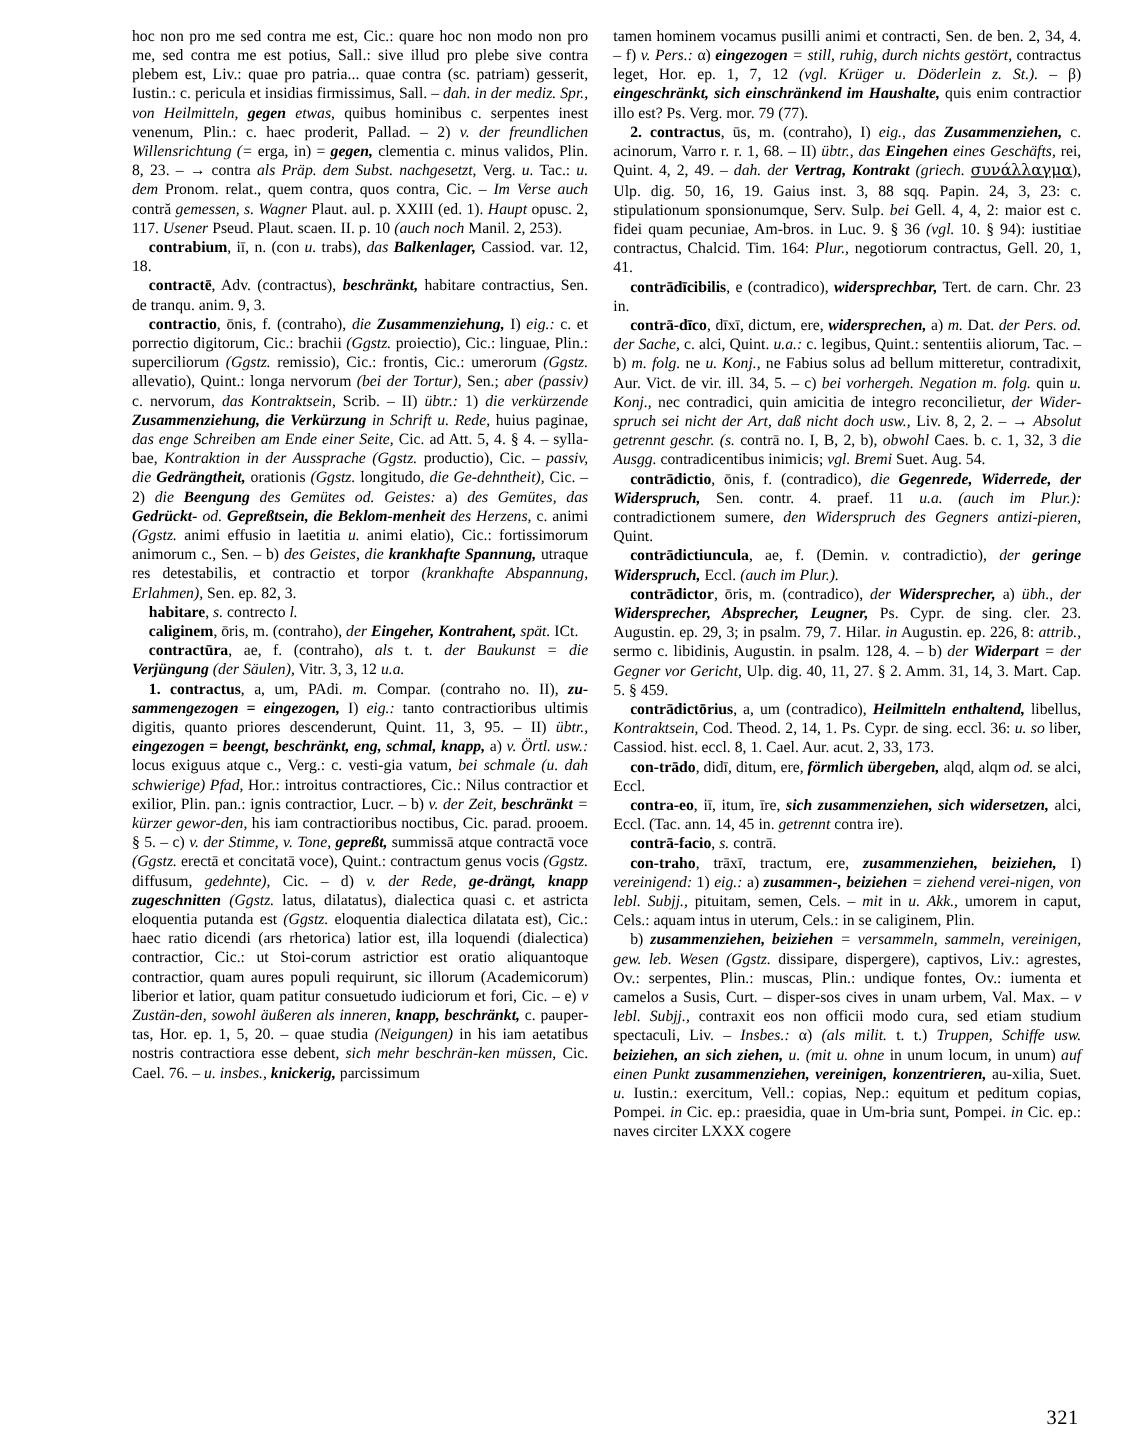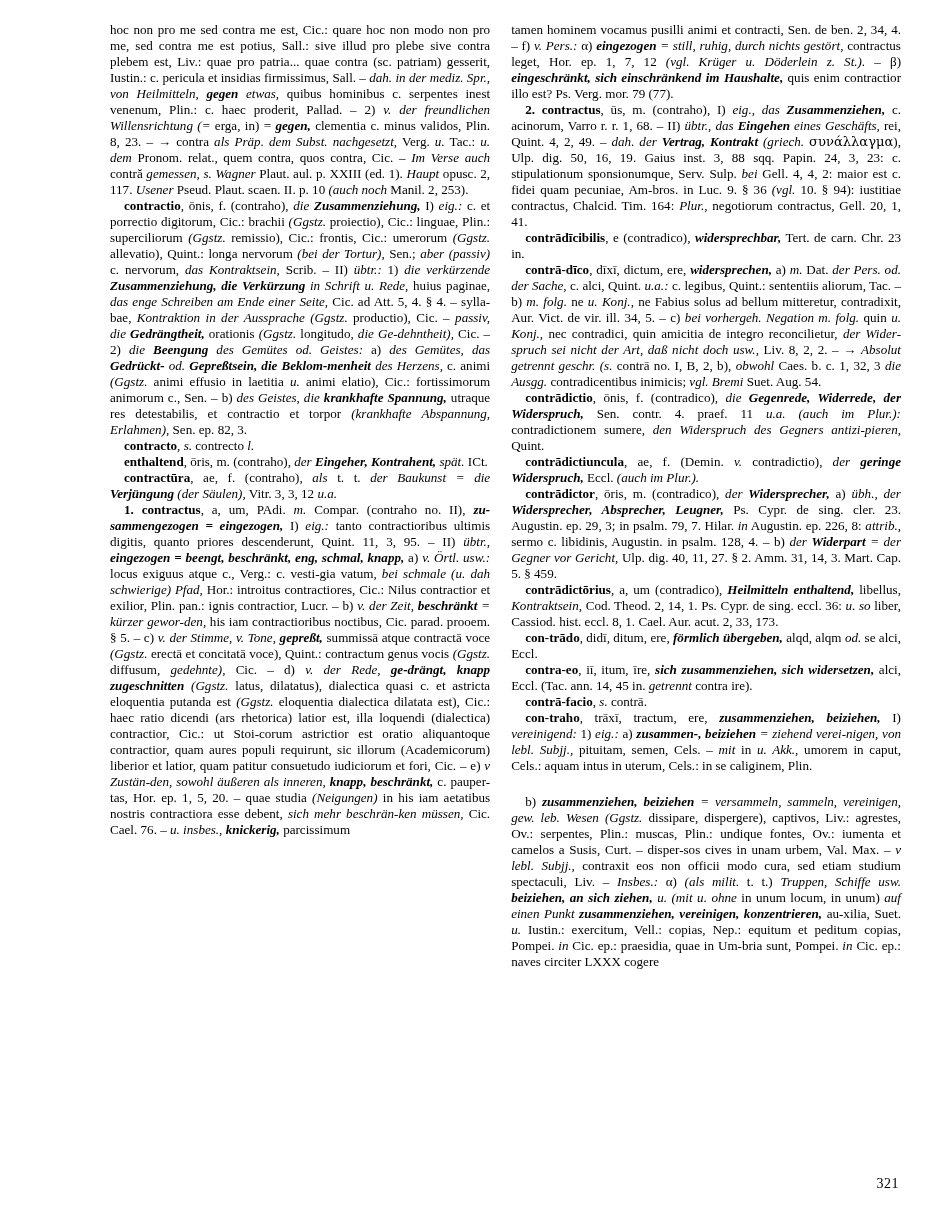--- a/index.html
+++ b/index.html
@@ -39,46 +39,48 @@
   .col-left { margin-left: 82px; }
   .col-gutter { width: 21px; flex: 0 0 21px; }
   .col-right { width: 400px; }
 
   .entry {
     margin: 0;
     padding: 0;
     text-indent: 14px;
   }
   .entry.cont { text-indent: 0; }
-  .entry.indent-b { text-indent: 14px; margin-top: 20px; }
+  .entry.indent-b { text-indent: 14px; }
 
   b, .hw, .gloss { font-weight: bold; }
   i, .it { font-style: italic; }
-  .gr { font-family: "DejaVu Serif", serif; font-style: normal; }
+  .gr { font-family: "DejaVu Serif", serif; font-style: normal; text-decoration: underline; }
 
   .folio {
     position: absolute;
     right: 30px;
     bottom: 18px;
-    font-size: 14px;
+    font-size: 17px;
     letter-spacing: 0.5px;
   }
 </style>
 </head>
 <body>
 
 <div id="page">
 
   <div class="columns">
 
     <div class="col col-left" id="col-left">
         <p class="entry cont">hoc non pro me sed contra me est, Cic.: quare hoc non modo non pro me, sed contra me est potius, Sall.: sive illud pro plebe sive contra plebem est, Liv.: quae pro patria... quae contra (sc. patriam) gesserit, Iustin.: c. pericula et insidias firmissimus, Sall. – <i>dah. in der mediz. Spr., von Heilmitteln,</i> <b><i>gegen</i></b> <i>etwas,</i> quibus hominibus c. serpentes inest venenum, Plin.: c. haec proderit, Pallad. – 2) <i>v. der freundlichen Willensrichtung (=</i> erga, in) = <b><i>gegen,</i></b> clementia c. minus validos, Plin. 8, 23. – → contra <i>als Präp. dem Subst. nachgesetzt,</i> Verg. <i>u.</i> Tac.: <i>u. dem</i> Pronom. relat., quem contra, quos contra, Cic. – <i>Im Verse auch</i> contră <i>gemessen, s. Wagner</i> Plaut. aul. p. XXIII (ed. 1). <i>Haupt</i> opusc. 2, 117. <i>Usener</i> Pseud. Plaut. scaen. II. p. 10 <i>(auch noch</i> Manil. 2, 253).</p>
+        <p class="entry"><b>contrabium</b>, iī, n. (con <i>u.</i> trabs), <i>das</i> <b><i>Balkenlager,</i></b> Cassiod. var. 12, 18.</p>
+        <p class="entry"><b>contractē</b>, Adv. (contractus), <b><i>beschränkt,</i></b> habitare contractius, Sen. de tranqu. anim. 9, 3.</p>
         <p class="entry"><b>contractio</b>, ōnis, f. (contraho), <i>die</i> <b><i>Zusammenziehung,</i></b> I) <i>eig.:</i> c. et porrectio digitorum, Cic.: brachii <i>(Ggstz.</i> proiectio), Cic.: linguae, Plin.: superciliorum <i>(Ggstz.</i> remissio), Cic.: frontis, Cic.: umerorum <i>(Ggstz.</i> allevatio), Quint.: longa nervorum <i>(bei der Tortur),</i> Sen.; <i>aber (passiv)</i> c. nervorum, <i>das Kontraktsein,</i> Scrib. – II) <i>übtr.:</i> 1) <i>die verkürzende</i> <b><i>Zusammenziehung, die</i></b> <b><i>Verkürzung</i></b> <i>in Schrift u. Rede,</i> huius paginae, <i>das enge Schreiben am Ende einer Seite,</i> Cic. ad Att. 5, 4. § 4. – sylla-bae, <i>Kontraktion in der Aussprache (Ggstz.</i> productio), Cic. – <i>passiv, die</i> <b><i>Gedrängtheit,</i></b> orationis <i>(Ggstz.</i> longitudo, <i>die Ge-dehntheit),</i> Cic. – 2) <i>die</i> <b><i>Beengung</i></b> <i>des Gemütes od. Geistes:</i> a) <i>des Gemütes, das</i> <b><i>Gedrückt-</i></b> <i>od.</i> <b><i>Gepreßtsein, die</i></b> <b><i>Beklom-menheit</i></b> <i>des Herzens,</i> c. animi <i>(Ggstz.</i> animi effusio in laetitia <i>u.</i> animi elatio), Cic.: fortissimorum animorum c., Sen. – b) <i>des Geistes, die</i> <b><i>krankhafte Spannung,</i></b> utraque res detestabilis, et contractio et torpor <i>(krankhafte Abspannung, Erlahmen),</i> Sen. ep. 82, 3.</p>
-        <p class="entry"><b>contracto</b>, <i>s.</i> contrecto <i>l.</i></p>
-        <p class="entry"><b>enthaltend</b>, ōris, m. (contraho), <i>der</i> <b><i>Eingeher, Kontrahent,</i></b> <i>spät.</i> ICt.</p>
+        <p class="entry"><b>habitare</b>, <i>s.</i> contrecto <i>l.</i></p>
+        <p class="entry"><b>caliginem</b>, ōris, m. (contraho), <i>der</i> <b><i>Eingeher, Kontrahent,</i></b> <i>spät.</i> ICt.</p>
         <p class="entry"><b>contractūra</b>, ae, f. (contraho), <i>als</i> t. t. <i>der Baukunst = die</i> <b><i>Verjüngung</i></b> <i>(der Säulen),</i> Vitr. 3, 3, 12 <i>u.a.</i></p>
         <p class="entry"><b>1. contractus</b>, a, um, PAdi. <i>m.</i> Compar. (contraho no. II), <b><i>zu-sammengezogen = eingezogen,</i></b> I) <i>eig.:</i> tanto contractioribus ultimis digitis, quanto priores descenderunt, Quint. 11, 3, 95. – II) <i>übtr.,</i> <b><i>eingezogen = beengt, beschränkt, eng, schmal, knapp,</i></b> a) <i>v. Örtl. usw.:</i> locus exiguus atque c., Verg.: c. vesti-gia vatum, <i>bei schmale (u. dah schwierige) Pfad,</i> Hor.: introitus contractiores, Cic.: Nilus contractior et exilior, Plin. pan.: ignis contractior, Lucr. – b) <i>v. der Zeit,</i> <b><i>beschränkt</i></b> <i>= kürzer gewor-den,</i> his iam contractioribus noctibus, Cic. parad. prooem. § 5. – c) <i>v. der Stimme, v. Tone,</i> <b><i>gepreßt,</i></b> summissā atque contractā voce <i>(Ggstz.</i> erectā et concitatā voce), Quint.: contractum genus vocis <i>(Ggstz.</i> diffusum, <i>gedehnte),</i> Cic. – d) <i>v. der Rede,</i> <b><i>ge-drängt, knapp zugeschnitten</i></b> <i>(Ggstz.</i> latus, dilatatus), dialectica quasi c. et astricta eloquentia putanda est <i>(Ggstz.</i> eloquentia dialectica dilatata est), Cic.: haec ratio dicendi (ars rhetorica) latior est, illa loquendi (dialectica) contractior, Cic.: ut Stoi-corum astrictior est oratio aliquantoque contractior, quam aures populi requirunt, sic illorum (Academicorum) liberior et latior, quam patitur consuetudo iudiciorum et fori, Cic. – e) <i>v Zustän-den, sowohl äußeren als inneren,</i> <b><i>knapp, beschränkt,</i></b> c. pauper-tas, Hor. ep. 1, 5, 20. – quae studia <i>(Neigungen)</i> in his iam aetatibus nostris contractiora esse debent, <i>sich mehr beschrän-ken müssen,</i> Cic. Cael. 76. – <i>u. insbes.,</i> <b><i>knickerig,</i></b> parcissimum</p>
       </div>
     <div class="col-gutter"></div>
     <div class="col col-right" id="col-right">
         <p class="entry cont">tamen hominem vocamus pusilli animi et contracti, Sen. de ben. 2, 34, 4. – f) <i>v. Pers.:</i> α) <b><i>eingezogen</i></b> <i>= still, ruhig, durch nichts gestört,</i> contractus leget, Hor. ep. 1, 7, 12 <i>(vgl. Krüger u. Döderlein z. St.).</i> – β) <b><i>eingeschränkt, sich einschränkend im Haushalte,</i></b> quis enim contractior illo est? Ps. Verg. mor. 79 (77).</p>
         <p class="entry"><b>2. contractus</b>, ūs, m. (contraho), I) <i>eig., das</i> <b><i>Zusammenziehen,</i></b> c. acinorum, Varro r. r. 1, 68. – II) <i>übtr., das</i> <b><i>Eingehen</i></b> <i>eines Geschäfts,</i> rei, Quint. 4, 2, 49. – <i>dah. der</i> <b><i>Vertrag, Kontrakt</i></b> <i>(griech.</i> <span class="gr">συνάλλαγμα</span>), Ulp. dig. 50, 16, 19. Gaius inst. 3, 88 sqq. Papin. 24, 3, 23: c. stipulationum sponsionumque, Serv. Sulp. <i>bei</i> Gell. 4, 4, 2: maior est c. fidei quam pecuniae, Am-bros. in Luc. 9. § 36 <i>(vgl.</i> 10. § 94): iustitiae contractus, Chalcid. Tim. 164: <i>Plur.,</i> negotiorum contractus, Gell. 20, 1, 41.</p>
         <p class="entry"><b>contrādīcibilis</b>, e (contradico), <b><i>widersprechbar,</i></b> Tert. de carn. Chr. 23 in.</p>
         <p class="entry"><b>contrā-dīco</b>, dīxī, dictum, ere, <b><i>widersprechen,</i></b> a) <i>m.</i> Dat. <i>der Pers. od. der Sache,</i> c. alci, Quint. <i>u.a.:</i> c. legibus, Quint.: sententiis aliorum, Tac. – b) <i>m. folg.</i> ne <i>u. Konj.,</i> ne Fabius solus ad bellum mitteretur, contradixit, Aur. Vict. de vir. ill. 34, 5. – c) <i>bei vorhergeh. Negation m. folg.</i> quin <i>u. Konj.,</i> nec contradici, quin amicitia de integro reconcilietur, <i>der Wider-spruch sei nicht der Art, daß nicht doch usw.,</i> Liv. 8, 2, 2. – → <i>Absolut getrennt geschr. (s.</i> contrā no. I, B, 2, b), <i>obwohl</i> Caes. b. c. 1, 32, 3 <i>die Ausgg.</i> contradicentibus inimicis; <i>vgl. Bremi</i> Suet. Aug. 54.</p>
         <p class="entry"><b>contrādictio</b>, ōnis, f. (contradico), <i>die</i> <b><i>Gegenrede, Widerrede, der</i></b> <b><i>Widerspruch,</i></b> Sen. contr. 4. praef. 11 <i>u.a. (auch im Plur.):</i> contradictionem sumere, <i>den Widerspruch des Gegners antizi-pieren,</i> Quint.</p>

